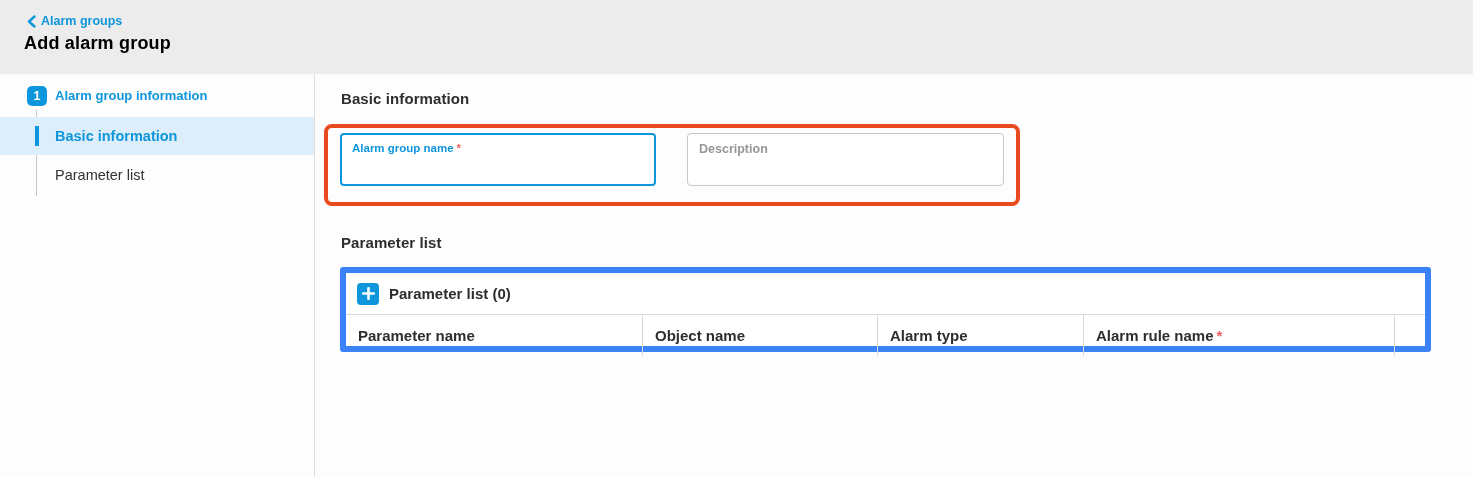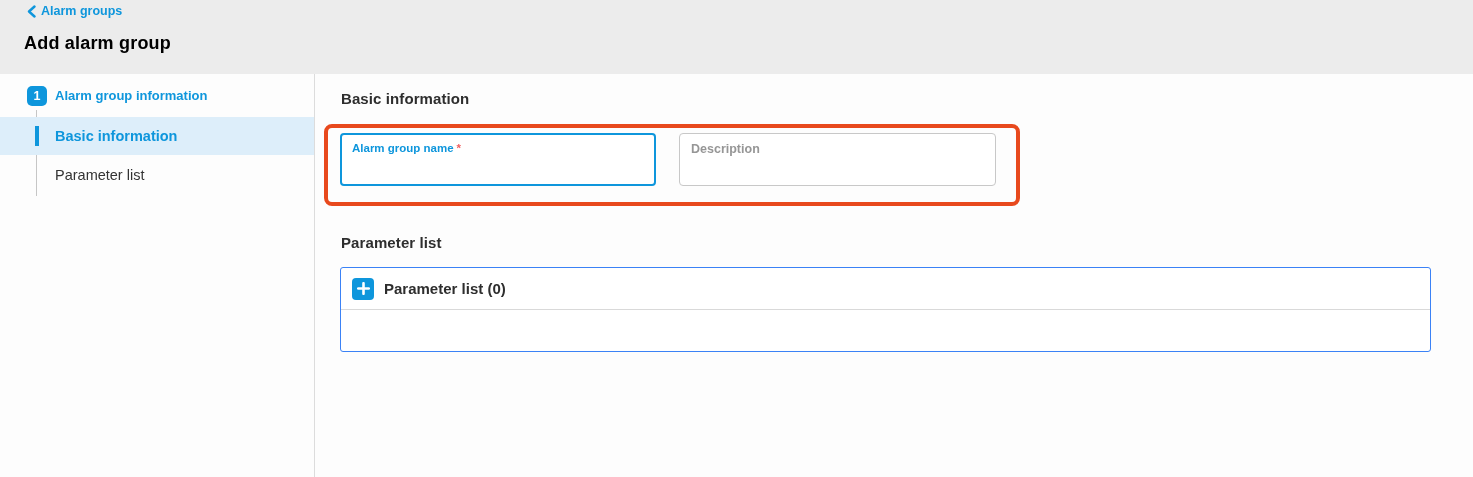--- a/index.html
+++ b/index.html
@@ -7,21 +7,21 @@
   .page {
     position:relative; width:1473px; height:477px; overflow:hidden;
     font-family:"Liberation Sans", sans-serif; background:#fdfdfd;
   }
   
   .header {
     position:absolute; top:0; left:0; width:100%; height:74px;
     background:var(--header-gray,#ececec);
   }
   .breadcrumb {
-    position:absolute; left:27px; top:4px; display:flex; align-items:center;
+    position:absolute; left:27px; top:14px; display:flex; align-items:center;
     color:var(--accent-blue,#0e96dc); font-size:12.5px; font-weight:bold; cursor:pointer;
   }
   .breadcrumb svg { margin-right:5px; display:block; }
   .page-title {
     position:absolute; left:24px; top:33px;
     font-size:18px; font-weight:bold; color:#000000; letter-spacing:.2px;
   }
   
   .body { position:absolute; top:74px; left:0; right:0; bottom:0; display:flex; }
   .sidebar {
@@ -66,27 +66,27 @@
   .field {
     position:absolute; top:59px; height:53px; background:#fff; border-radius:4px; cursor:text;
   }
   .field-name {
     left:25px; width:316px; border:2px solid var(--accent-blue,#0e96dc); padding:6px 10px;
   }
   .field-label { font-size:11.5px; font-weight:bold; color:var(--accent-blue,#0e96dc); line-height:14px; }
   .req { color:var(--required-red,#f25f5f); margin-left:3px; font-weight:bold; }
   .field-value { font-size:15px; color:#333; margin-top:2px; line-height:18px; }
   .field-desc {
-    left:364px; width:317px; border:1px solid #c8c8c8; padding:8px 11px;
+    left:372px; width:317px; border:1px solid #c8c8c8; padding:8px 11px;
   }
   .placeholder { font-size:12.5px; font-weight:bold; color:#969696; }
   
   .card {
     position:absolute; left:25px; top:193px; width:1091px; height:85px;
-    border:1px solid #3b82f6; border-radius:3px; background:#fff;
+    border:6px solid #3b82f6; border-radius:3px; background:#fff;
   }
   .card-header {
     height:42px; border-bottom:1px solid #d9d9d9;
     display:flex; align-items:center; padding-left:11px;
   }
   .plus-btn {
     width:22px; height:22px; border-radius:4px; border:none;
     background:var(--accent-blue,#0e96dc);
     display:flex; align-items:center; justify-content:center; cursor:pointer;
   }
@@ -156,17 +156,33 @@
         <div class="card-header">
           <button class="plus-btn">
             <span style="display:flex;">
               <svg width="13" height="13" viewBox="0 0 13 13">
                   <path d="M6.5 1.2 V11.8 M1.2 6.5 H11.8" stroke="#fff" stroke-width="2.6" stroke-linecap="round"></path>
                 </svg>
             </span>
           </button>
           <span class="card-title">Parameter list (0)</span>
         </div>
+        <div class="thead">
+          <div class="th c1">
+            <span>Parameter name</span>
+          </div>
+          <div class="th c2">
+            <span>Object name</span>
+          </div>
+          <div class="th c3">
+            <span>Alarm type</span>
+          </div>
+          <div class="th c4">
+            <span>Alarm rule name</span>
+              <span class="req">*</span>
+          </div>
+          <div class="th c5"></div>
+        </div>
       </div>
 
     </div>
   </div>
 </div>
 
 </body></html>

